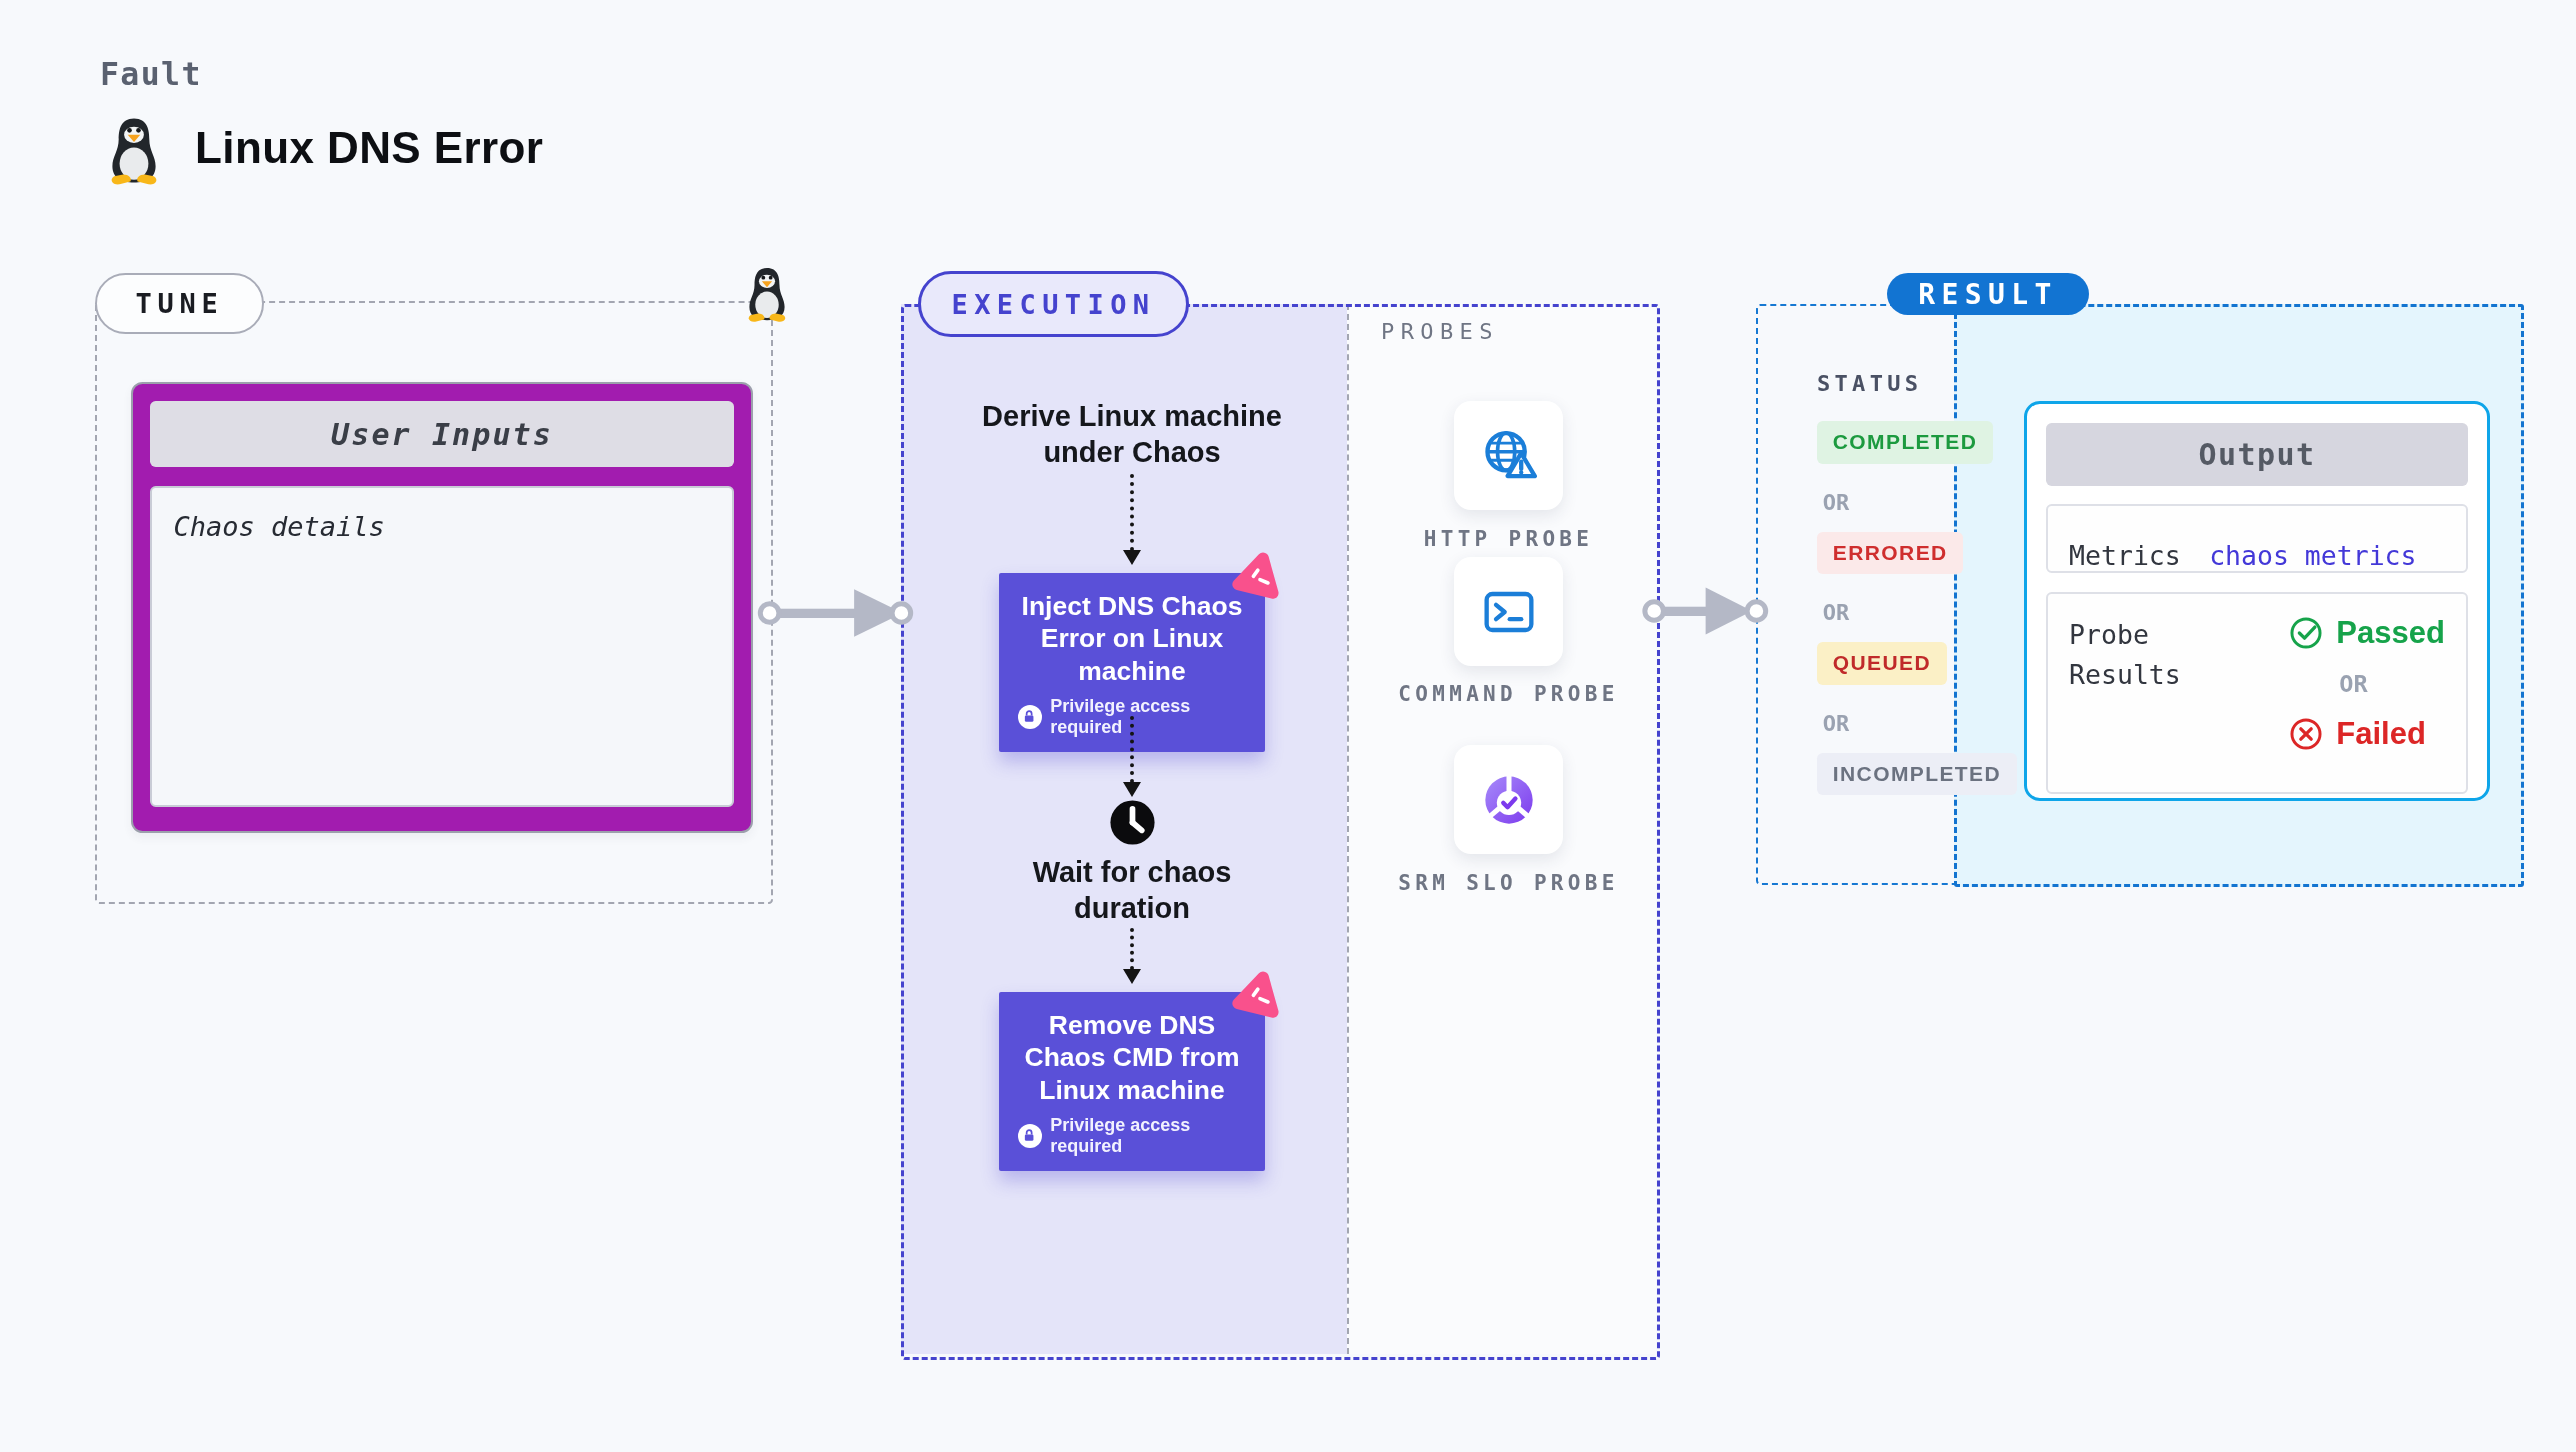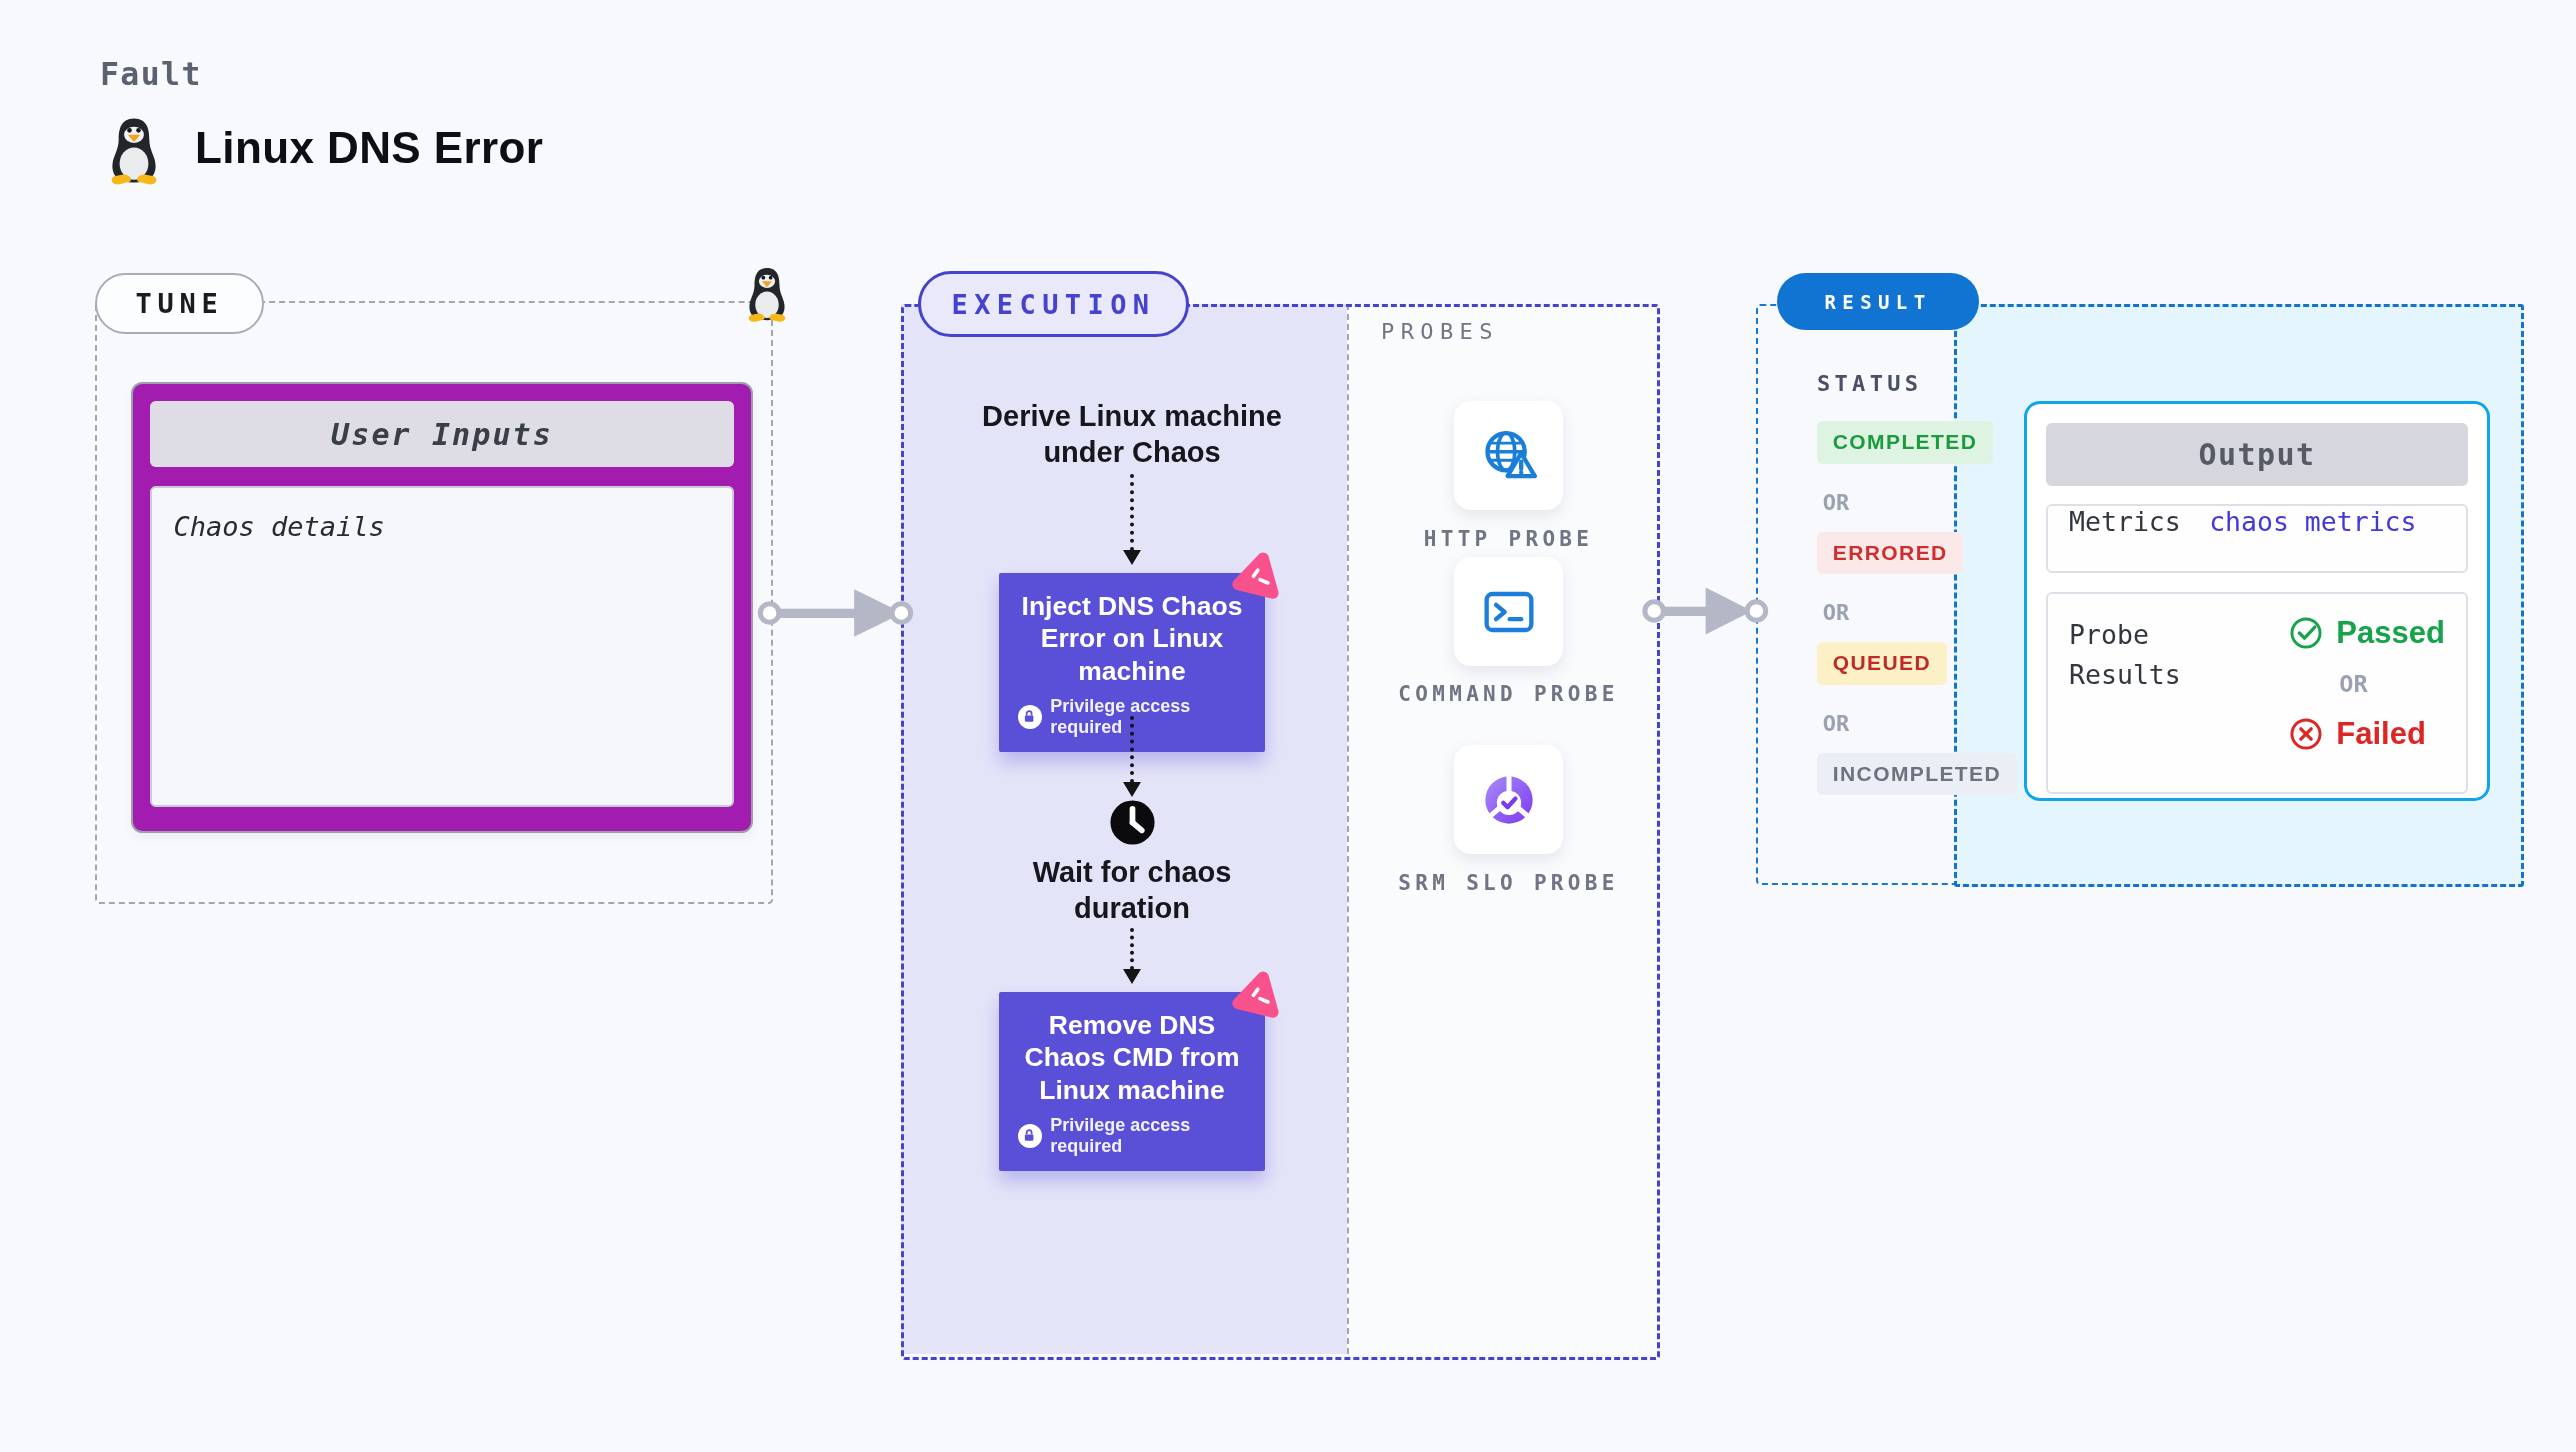--- a/index.html
+++ b/index.html
@@ -9,21 +9,21 @@
   .abs{position:absolute;}
 
   
   .kicker{left:100px;top:56px;font-size:31.5px;color:#5A6170;font-weight:700;letter-spacing:1.4px;}
   .page-title{left:195px;top:123px;font-size:44px;font-weight:700;color:#0D0F13;letter-spacing:0.4px;}
 
   
   .pill{display:flex;align-items:center;justify-content:center;border-radius:34px;font-weight:700;z-index:6;}
   .pill-tune{left:95px;top:273px;width:165px;height:57px;background:#FCFDFE;border:2.9px solid #A9ACB8;color:#1A1C22;font-size:27px;letter-spacing:5.7px;}
   .pill-exec{left:918px;top:271px;width:265px;height:60px;background:#E9E9FB;border:3.6px solid #4543CE;color:#4543CE;font-size:27px;letter-spacing:6.4px;}
-  .pill-result{left:1777px;top:273px;width:202px;height:57px;background:#1274D2;color:#FFFFFF;font-size:19px;letter-spacing:6.4px;}
+  .pill-result{left:1887px;top:273px;width:202px;height:42px;background:#1274D2;color:#FFFFFF;font-size:28px;letter-spacing:6.4px;}
 
   
   .tune-box{left:95px;top:301px;width:674px;height:599px;border:2.9px dashed #A3A6B1;border-radius:4.3px;}
   .exec-fill{left:901px;top:304px;width:446px;height:1050px;background:#E4E4F9;}
   .probes-panel{left:1347px;top:304px;width:307px;height:1050px;background:#FAFBFD;border-left:2.9px dashed #A3A6B1;}
   .exec-box{left:901px;top:304px;width:753px;height:1050px;border:3.6px dashed #4543CE;border-radius:4.3px;pointer-events:none;z-index:4;}
   .result-outer{left:1756px;top:304px;width:761px;height:577px;border:2.9px dashed #1678D2;border-radius:4.3px;}
   .result-inner{left:1954px;top:304px;width:564px;height:577px;background:#E4F5FD;border:3.6px dashed #1374D0;border-radius:2.9px;}
 
   
@@ -56,21 +56,21 @@
   .badge-completed{background:#DFF3E3;color:#1C9A3F;}
   .badge-errored{background:#FBE9E9;color:#CF2E2E;}
   .badge-queued{background:#FBF0C6;color:#C02A2A;}
   .badge-incompleted{background:#ECEEF6;color:#6B7280;}
   .st-or{font-size:22px;font-weight:700;color:#9AA2B1;margin:26px 0 17px 5.7px;}
 
   
   .out-card{left:2024px;top:401px;width:466px;height:400px;background:#FFFFFF;border:3.6px solid #0EA5E9;border-radius:15.8px;box-sizing:border-box;padding:18.6px;z-index:3;}
   .out-head{height:63px;background:#D6D6DF;border-radius:5.7px;display:flex;align-items:center;justify-content:center;font-size:30px;font-weight:700;color:#555A64;letter-spacing:1.4px;}
   .out-row{margin-top:18.6px;border:2.1px solid #DEE0E7;border-radius:5.7px;background:#FEFEFE;box-sizing:border-box;}
-  .metrics-row{height:69px;display:flex;align-items:flex-start;padding:0 21.5px;}
+  .metrics-row{height:69px;display:flex;align-items:flex-end;padding:0 21.5px;}
   .metrics-label{font-size:26.5px;color:#32363F;}
   .metrics-value{flex:1;text-align:center;font-size:26.5px;color:#4338D8;}
   .probe-row{height:202px;display:flex;padding:21.5px 21.5px 0;justify-content:space-between;}
   .probe-row-label{width:150px;font-size:26.5px;color:#32363F;line-height:1.5;}
   .verdicts{margin-left:47px;display:flex;flex-direction:column;align-items:flex-start;}
   .verdict{display:flex;align-items:center;gap:13px;}
   .verdict-text{font-size:31px;font-weight:700;}
   .passed .verdict-text{color:#16A34A;}
   .failed .verdict-text{color:#DC2626;}
   .v-or{font-size:23.6px;font-weight:700;color:#9AA2B1;margin:18.6px 0 18.6px 50px;}

